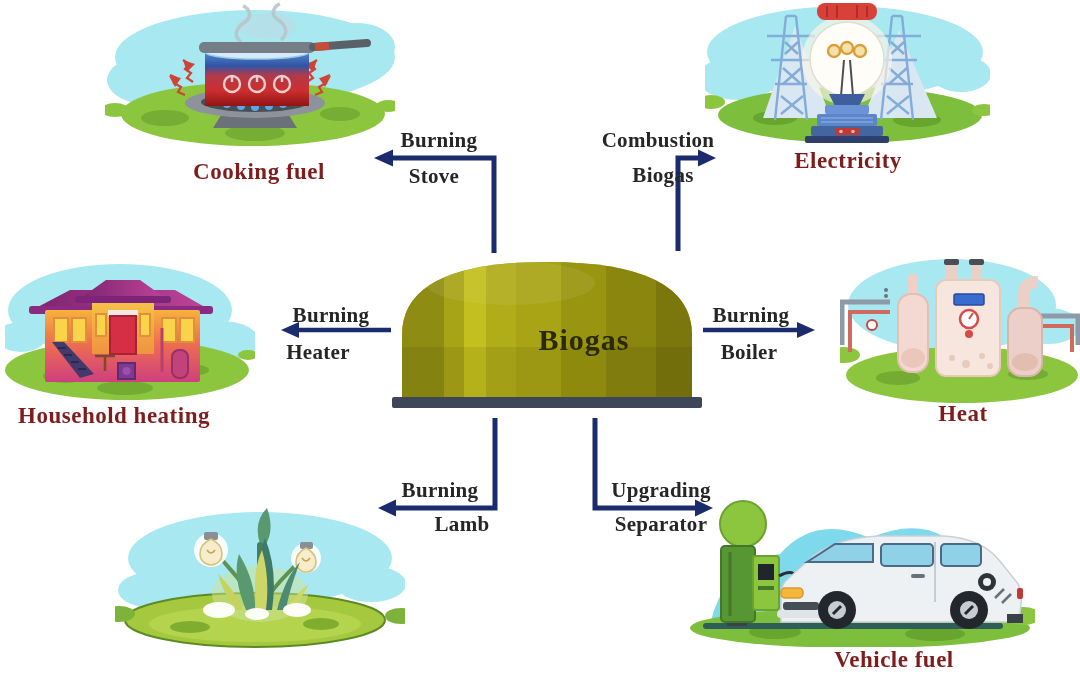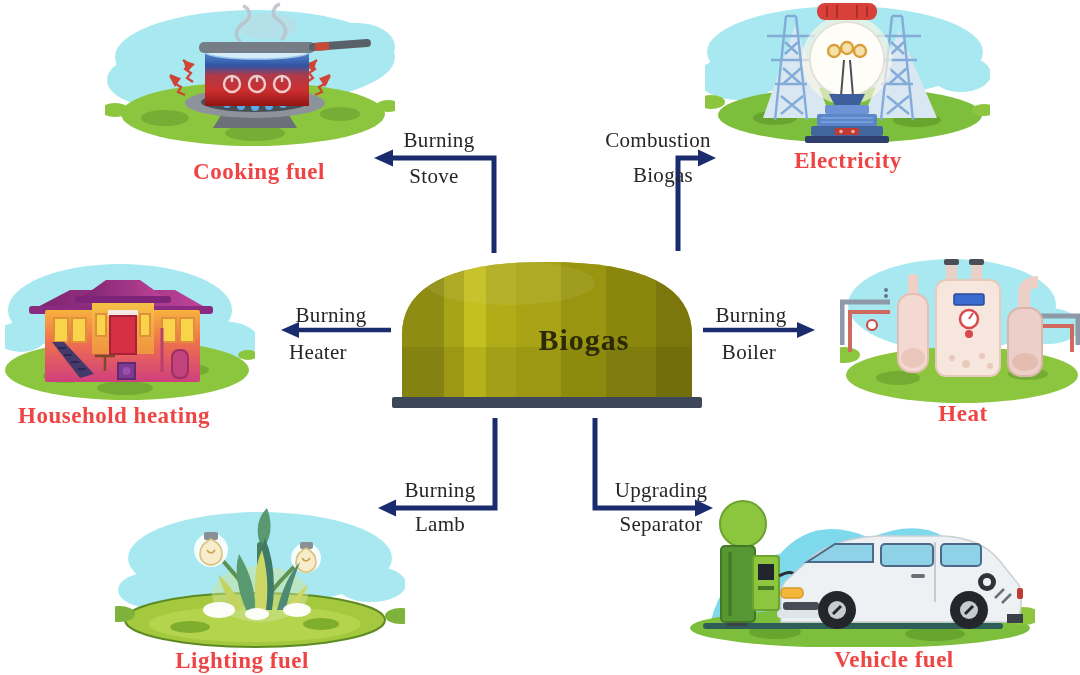--- a/index.html
+++ b/index.html
@@ -4,25 +4,25 @@
 <style>
   html,body{margin:0;padding:0;background:#ffffff;}
   .canvas{
     position:relative;width:1080px;height:675px;background:#ffffff;overflow:hidden;
     font-family:"Liberation Serif", serif;color:#1b1b1b;
   }
   .scene{position:absolute;}
   .scene svg{display:block;}
   .caption{
     position:absolute;transform:translate(-50%,-50%);
-    font-size:23px;font-weight:700;letter-spacing:.5px;white-space:nowrap;color:#ef4444;
+    font-size:23px;font-weight:700;letter-spacing:.5px;white-space:nowrap;color:#7f1d1d;
   }
   .alabel{
     position:absolute;transform:translate(-50%,-50%);
-    font-size:21px;font-weight:400;letter-spacing:.3px;white-space:nowrap;color:#262626;
+    font-size:21px;font-weight:700;letter-spacing:.3px;white-space:nowrap;color:#262626;
   }
   .biogas-label{
     position:absolute;left:544px;top:340px;transform:translate(-50%,-50%);
     font-size:30px;font-weight:700;letter-spacing:1px;color:#2b2906;margin-left:40px;
   }
   .overlay{position:absolute;left:0;top:0;pointer-events:none;}
 </style>
 </head>
 <body>
 
@@ -276,21 +276,20 @@
       <path d="M131,112 Q117,78 124,56 Q141,84 140,112 Z" fill="#58996f"></path>
       <path d="M142,112 Q136,76 147,52 Q155,80 151,112 Z" fill="#ccd765"></path>
       <path d="M162,112 Q170,80 185,64 Q173,96 171,112 Z" fill="#4e8a74"></path>
       <path d="M120,112 Q107,92 103,76 Q123,96 127,112 Z" fill="#c4d35e"></path>
       <path d="M172,112 Q182,94 194,86 Q183,104 180,112 Z" fill="#ccd765"></path>
       <ellipse cx="104" cy="112" rx="16" ry="8" fill="#ffffff" opacity=".95"></ellipse>
       <ellipse cx="182" cy="112" rx="14" ry="7" fill="#ffffff" opacity=".95"></ellipse>
       <ellipse cx="142" cy="116" rx="12" ry="6" fill="#ffffff" opacity=".95"></ellipse>
     </svg>
   </div>
-  <div class="caption" style="left:242px;top:661px">Lighting fuel</div>
 
   <div class="scene" style="left:685px;top:492px">
     <svg width="350" height="155" viewBox="0 0 350 155">
       <path d="M25,132 Q40,70 95,62 Q130,22 185,46 Q250,18 285,70 Q312,92 305,132 Z" fill="#7fd9ec"></path>
       <ellipse cx="175" cy="136" rx="170" ry="20" fill="#7dbf3c"></ellipse>
       <ellipse cx="90" cy="140" rx="26" ry="7" fill="#68a52e"></ellipse>
       <ellipse cx="250" cy="142" rx="30" ry="7" fill="#68a52e"></ellipse>
       <ellipse cx="338" cy="124" rx="18" ry="9" fill="#8cc63e"></ellipse>
       <rect x="18" y="131" width="300" height="6" rx="3" fill="#2e5e57"></rect>
 
@@ -391,18 +390,18 @@
   <div class="alabel" style="left:658px;top:140px">Combustion</div>
   <div class="alabel" style="left:663px;top:175px">Biogas</div>
 
   <div class="alabel" style="left:331px;top:315px">Burning</div>
   <div class="alabel" style="left:318px;top:352px">Heater</div>
 
   <div class="alabel" style="left:751px;top:315px">Burning</div>
   <div class="alabel" style="left:749px;top:352px">Boiler</div>
 
   <div class="alabel" style="left:440px;top:490px">Burning</div>
-  <div class="alabel" style="left:440px;top:524px">Lamb</div>
+  <div class="alabel" style="left:462px;top:524px">Lamb</div>
 
   <div class="alabel" style="left:661px;top:490px">Upgrading</div>
   <div class="alabel" style="left:661px;top:524px">Separator</div>
 
 </div>
 
 </body></html>

